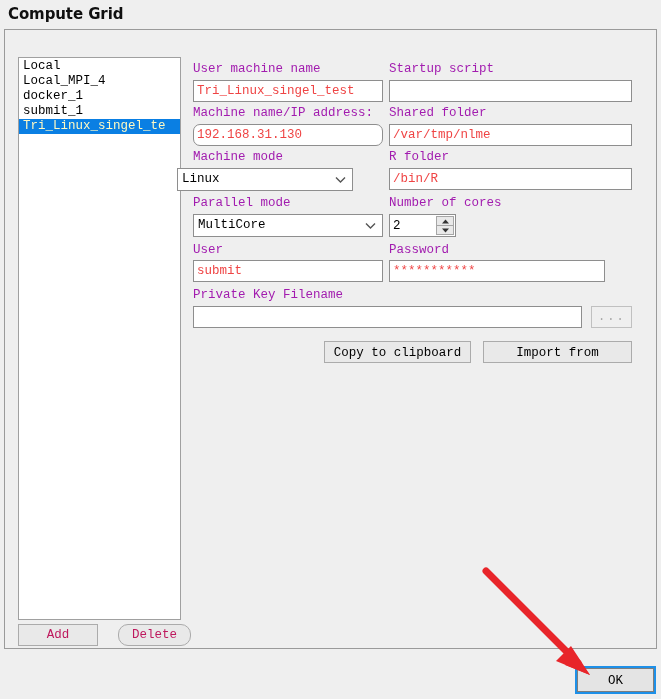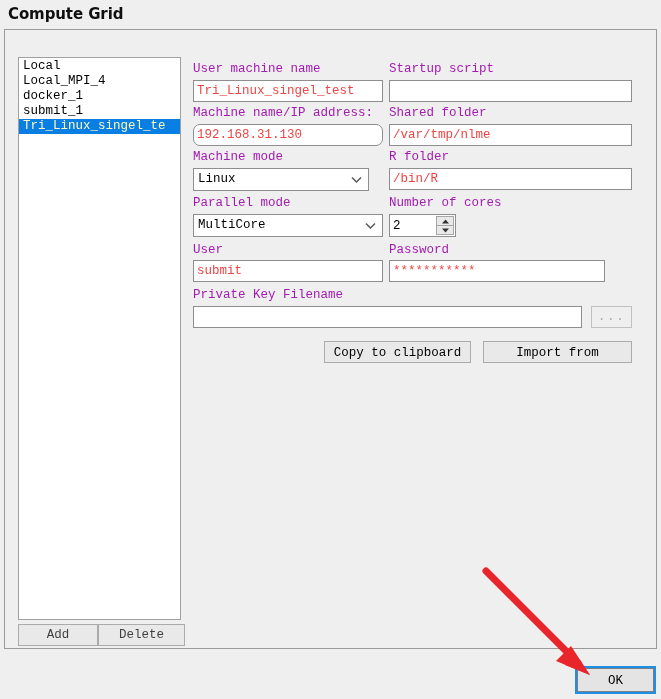--- a/index.html
+++ b/index.html
@@ -70,28 +70,28 @@
 
   
   .small-btn {
     position: absolute;
     height: 22px;
     background: #e9e9e9;
     border: 1px solid #ababab;
     box-sizing: border-box;
     font-family: "Liberation Mono", monospace;
     font-size: 12.5px;
-    color: #404040;
+    color: #be185d;
     text-align: center;
     line-height: 20px;
     padding: 0;
     cursor: default;
   }
   #add-button { left: 18px; top: 624px; width: 80px; }
-  #delete-button { left: 98px; top: 624px; width: 87px; }
+  #delete-button { left: 118px; top: 624px; width: 73px; border-radius: 10px; }
 
   
   .form-label {
     position: absolute;
     font-family: Liberation Mono, monospace;
     font-size: 12.5px;
     color: #a21caf;
     white-space: nowrap;
     line-height: 14px;
   }
@@ -268,21 +268,21 @@
 <div class="form-label" style="left:389px; top:62px;">Startup script</div>
 <input class="tf" style="left: 389px; top: 80px; width: 243px;" id="startup-script-input" value="">
 
 <div class="form-label" style="left:193px; top:106px;">Machine name/IP address:</div>
 <input class="tf" style="left: 193px; top: 124px; width: 190px; border-radius: 7px;" id="machine-ip-input" value="192.168.31.130">
 
 <div class="form-label" style="left:389px; top:106px;">Shared folder</div>
 <input class="tf" style="left: 389px; top: 124px; width: 243px;" id="shared-folder-input" value="/var/tmp/nlme">
 
 <div class="form-label" style="left:193px; top:150px;">Machine mode</div>
-<div class="combo" style="left:193px; top:168px; width:176px;" id="machine-type-combo">
+<div class="combo" style="left:177px; top:168px; width:176px;" id="machine-type-combo">
   <span>Linux</span>
   <span class="chev">
     <svg width="11" height="8" viewBox="0 0 11 8">
       <path d="M1 1.5 L5.5 6 L10 1.5" fill="none" stroke="#555" stroke-width="1.4"></path>
     </svg>
   </span>
 </div>
 
 <div class="form-label" style="left:389px; top:150px;">R folder</div>
 <input class="tf" style="left: 389px; top: 168px; width: 243px;" id="r-folder-input" value="/bin/R">

